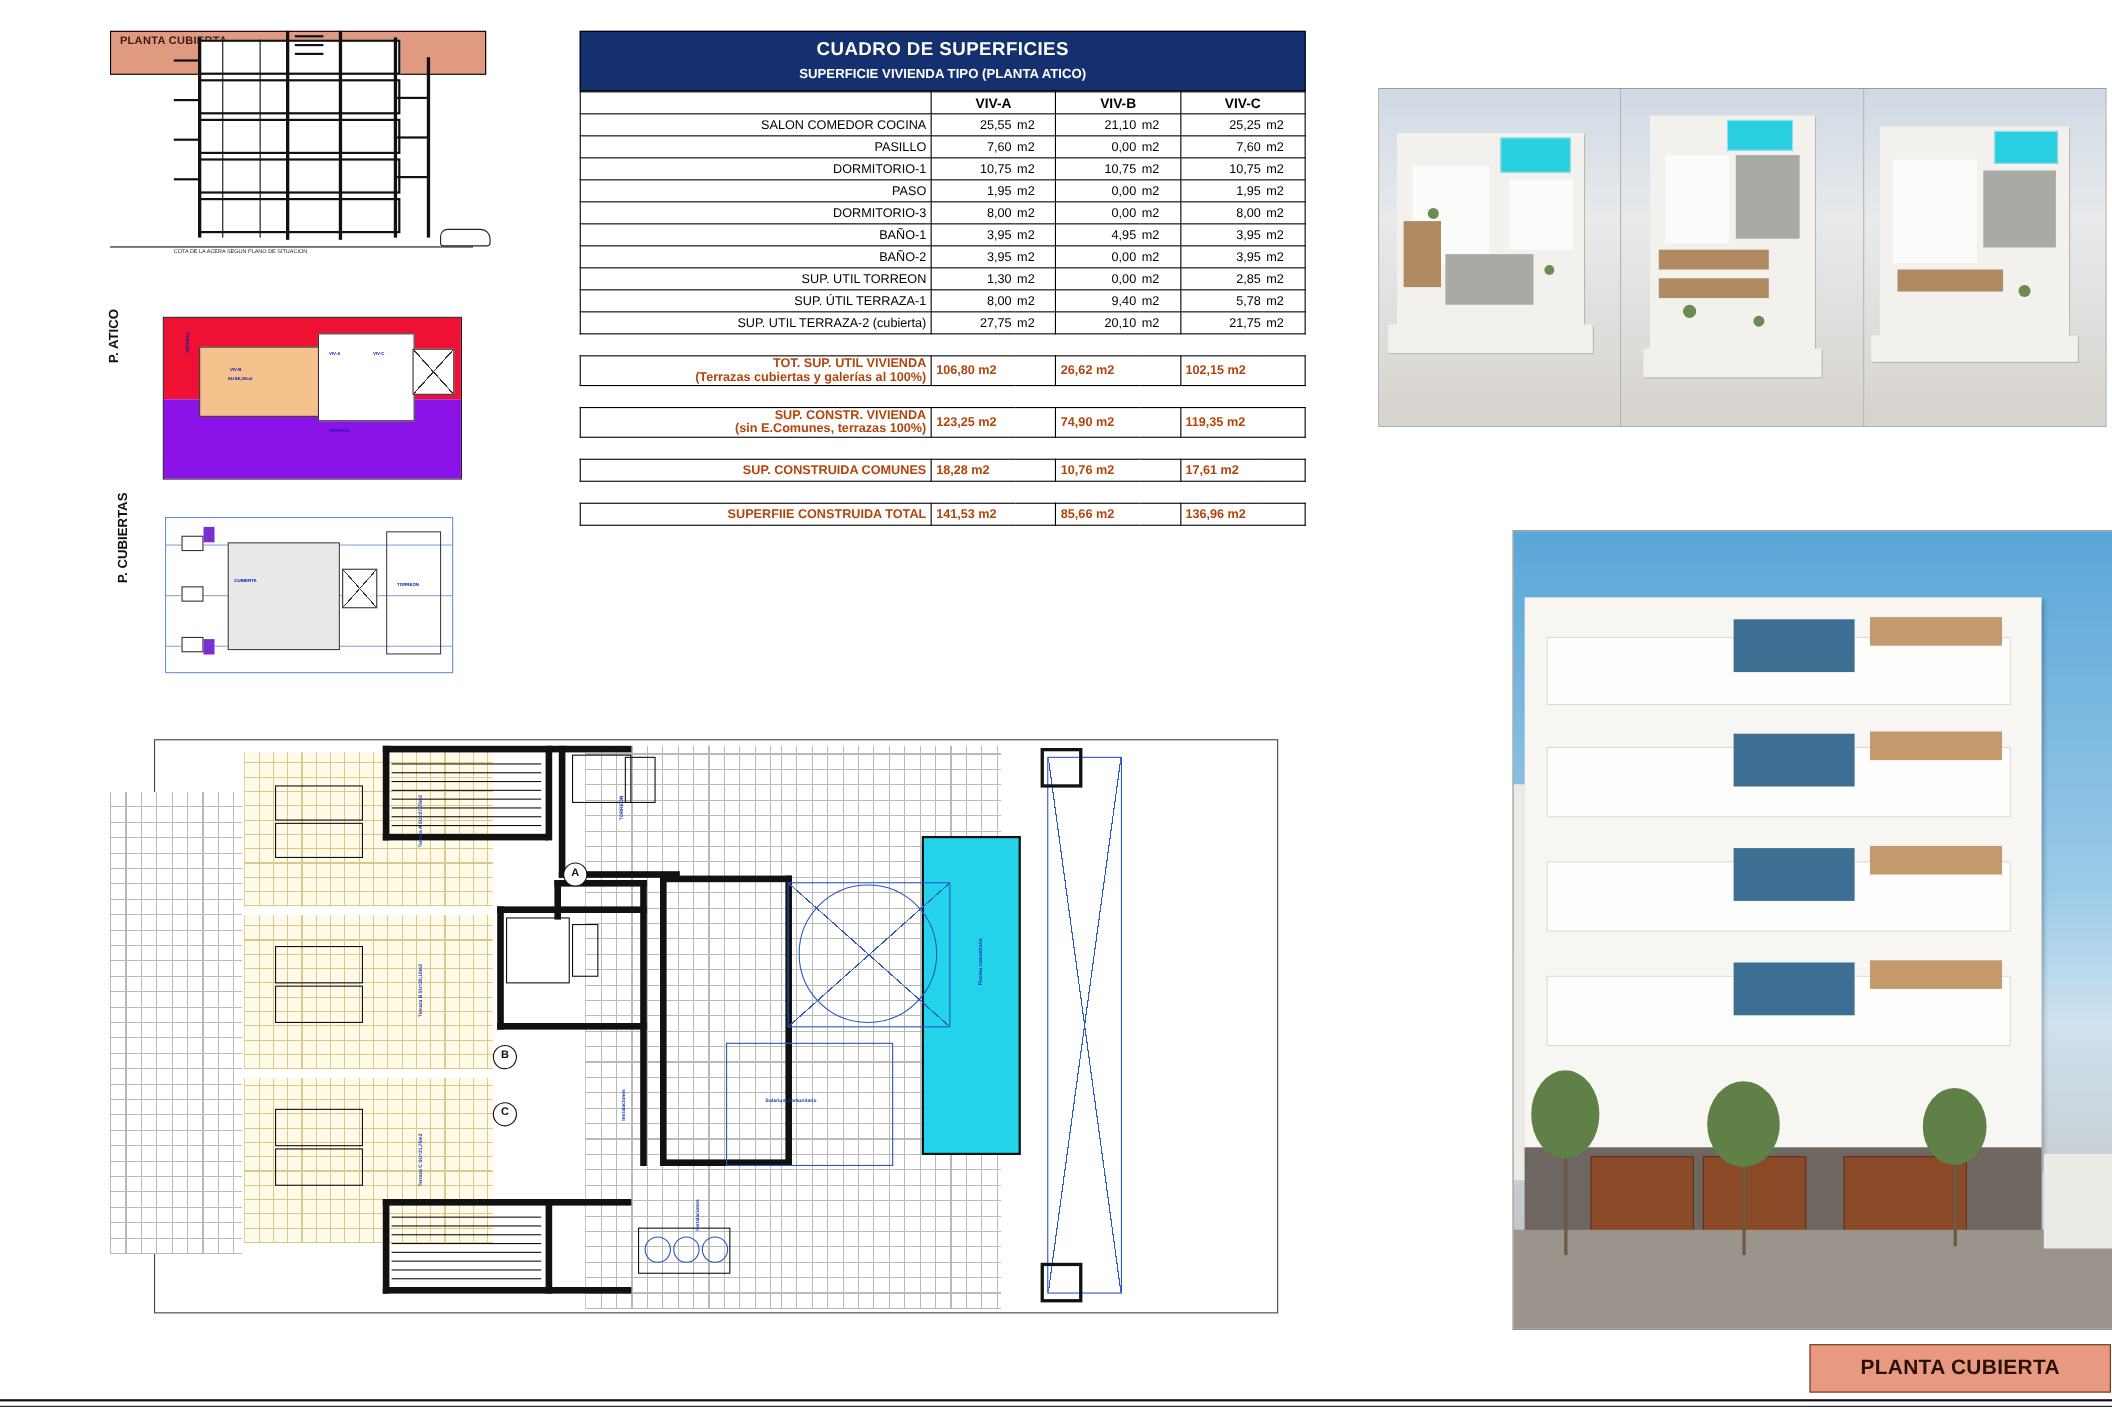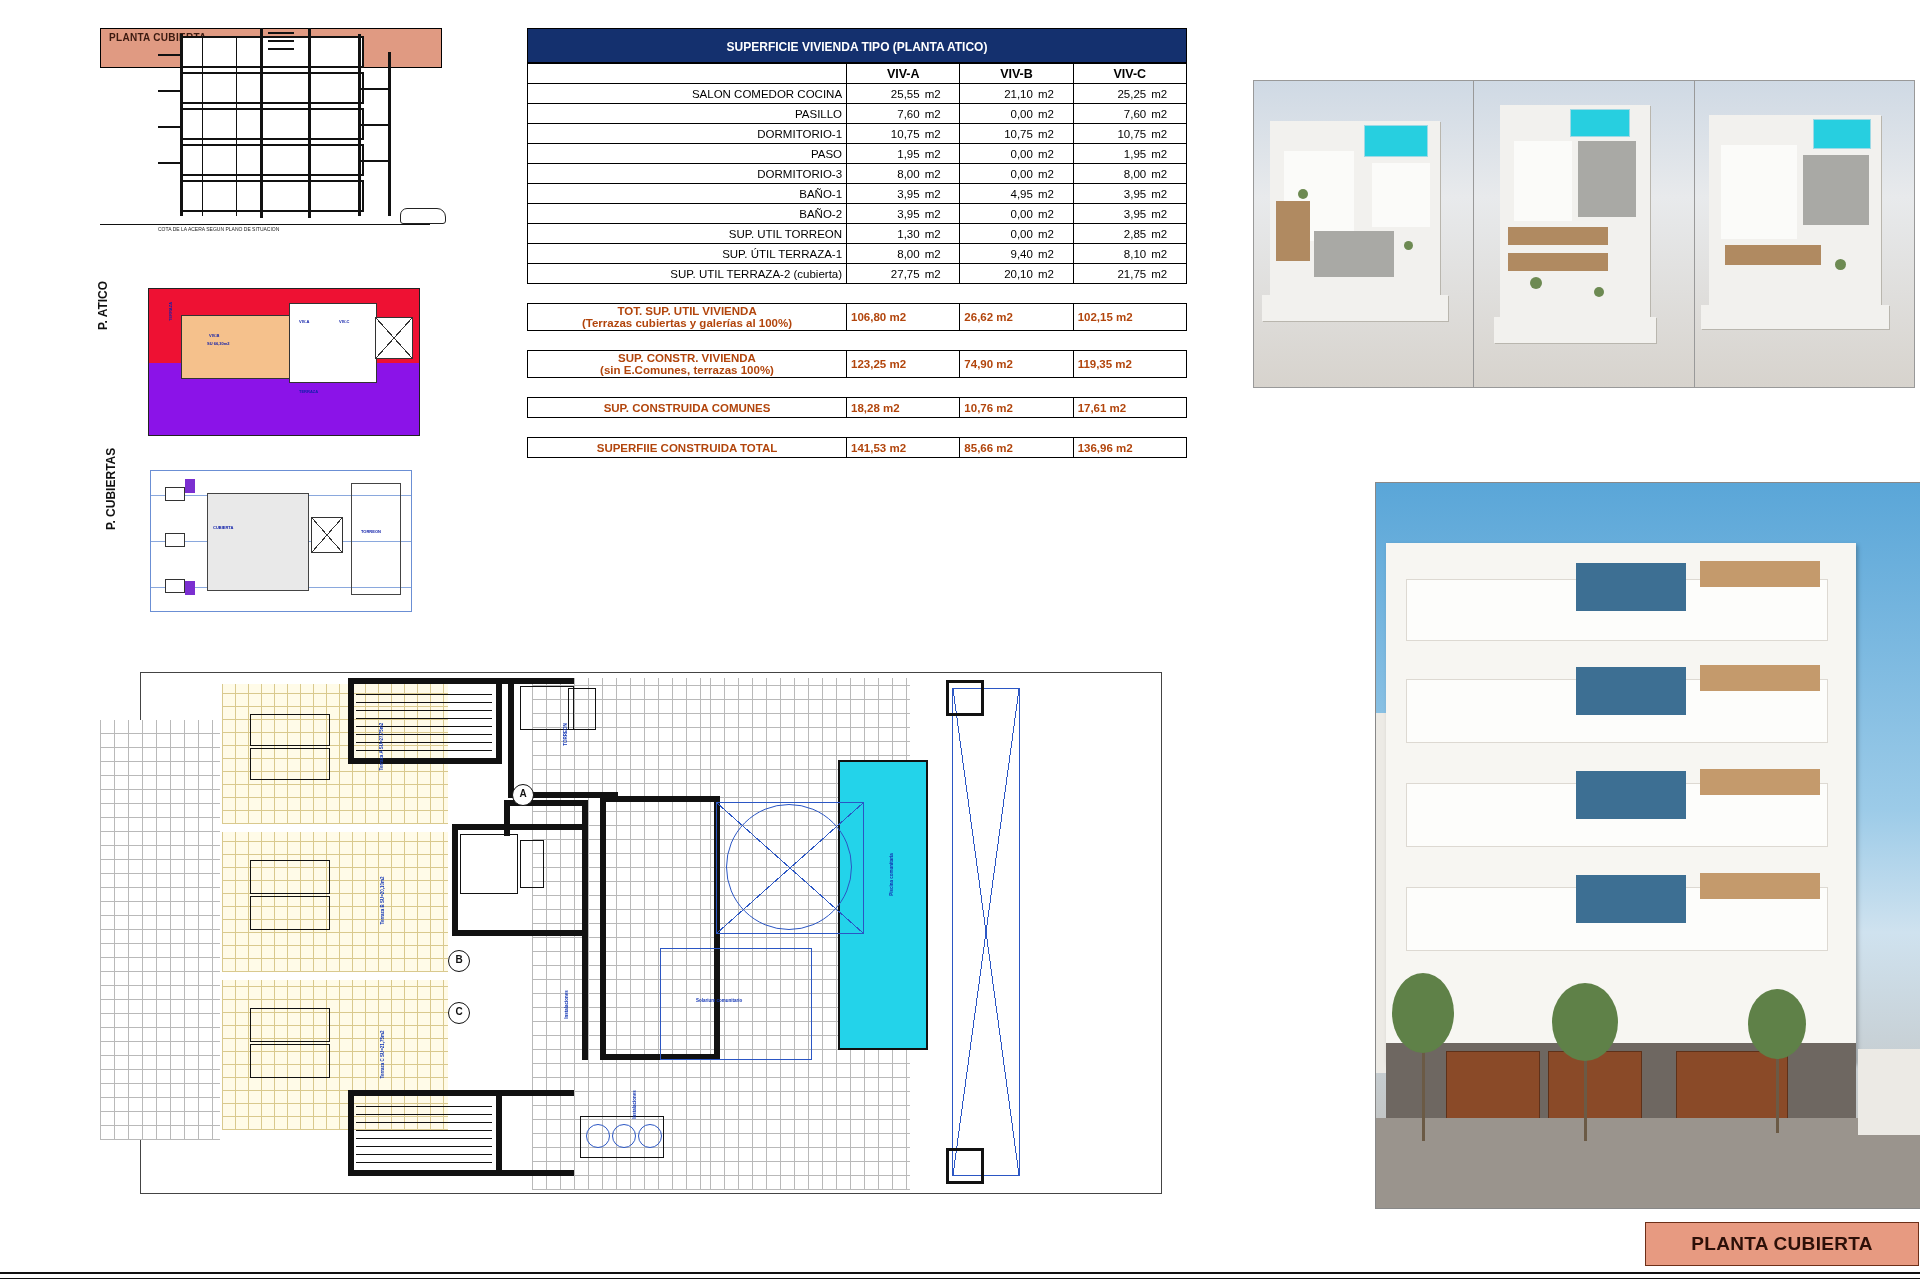--- a/index.html
+++ b/index.html
@@ -53,21 +53,21 @@
   table.sup{border-collapse:collapse;width:660px;font-size:11.5px;}
   table.sup td,table.sup th{border:1px solid #000;padding:1px 4px;height:17px;}
   table.sup .c-name{text-align:right;width:330px;}
   table.sup .c-val{text-align:right;width:72px;padding-right:3px;}
   table.sup .c-u{text-align:left;width:32px;padding-left:2px;}
   table.sup th{text-align:center;font-weight:bold;font-size:12.5px;background:#fff;}
   .no-l{border-left:none !important;}
   .no-r{border-right:none !important;margin-top:20px;}
   .spacer td{border:none;height:9px;}
   .orange{color:#b2450c;font-weight:bold;}
-  .sum-name{text-align:center;}
+  .sum-name{text-align:right;}
   .sum-val{text-align:left;}
   .blank-cell{border:none !important;}
 
   
   .renders{position:absolute;left:1253px;top:80px;width:660px;height:306px;border:1px solid #999;display:flex;}
   .render-cell{flex:1;position:relative;overflow:hidden;border-right:1px solid #999;
     background:linear-gradient(to bottom,#cfd9e4 0%,#e8eaec 38%,#d7d3cd 100%);}
   .render-cell:last-child{border-right:none;}
   .r-pool{position:absolute;background:#27cfe0;border:1px solid #9fd9e5;}
   .r-slab{position:absolute;background:#f2f1ee;box-shadow:1px 1px 0 #b9b6ae;}
@@ -186,20 +186,21 @@
     <div class="cub-sq" style="left:14px;top:108px;"></div>
     <div class="cub-violet" style="left:34px;top:8px;"></div>
     <div class="cub-violet" style="left:34px;top:110px;"></div>
     <div class="ab-grid" style="left:160px;top:46px;width:30px;height:34px;"></div>
     <div class="tiny-lbl" style="left:62px;top:54px;">CUBIERTA</div>
     <div class="tiny-lbl" style="left:210px;top:58px;">TORREON</div>
   </div>
 
   <div class="table-wrap">
     <div class="tbl-head">
+      <div class="t1">CUADRO DE SUPERFICIES</div>
       <div class="t2">SUPERFICIE VIVIENDA TIPO  (PLANTA ATICO)</div>
     </div>
     <table class="sup">
       <thead>
         <tr>
           <th class="c-name"></th>
           <th colspan="2">VIV-A</th>
           <th colspan="2">VIV-B</th>
           <th colspan="2">VIV-C</th>
         </tr>
@@ -276,21 +277,21 @@
             <td class="c-u no-l">m2</td>
             <td class="c-val no-r">2,85</td>
             <td class="c-u no-l">m2</td>
           </tr>
           <tr>
             <td class="c-name">SUP. ÚTIL TERRAZA-1</td>
             <td class="c-val no-r">8,00</td>
             <td class="c-u no-l">m2</td>
             <td class="c-val no-r">9,40</td>
             <td class="c-u no-l">m2</td>
-            <td class="c-val no-r">8,10</td>
+            <td class="c-val no-r">5,78</td>
             <td class="c-u no-l">m2</td>
           </tr>
           <tr>
             <td class="c-name">SUP. UTIL TERRAZA-2 (cubierta)</td>
             <td class="c-val no-r">27,75</td>
             <td class="c-u no-l">m2</td>
             <td class="c-val no-r">20,10</td>
             <td class="c-u no-l">m2</td>
             <td class="c-val no-r">21,75</td>
             <td class="c-u no-l">m2</td>

